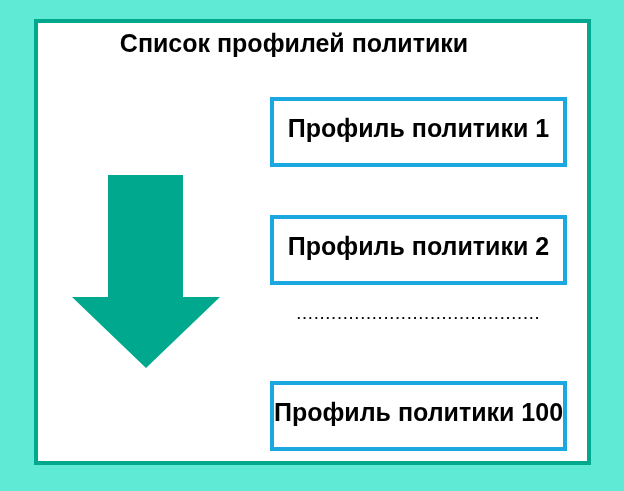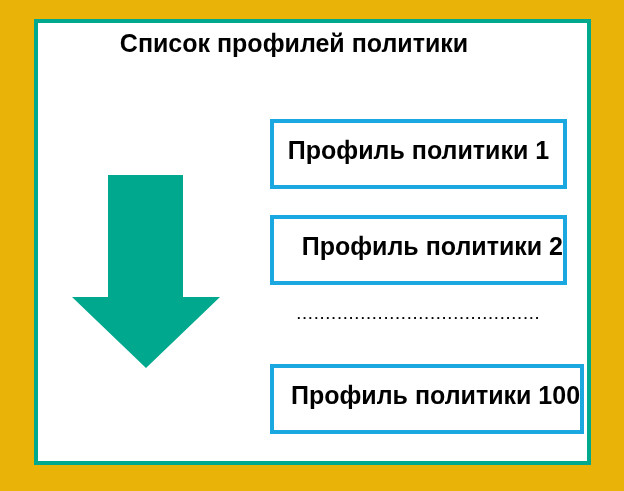--- a/index.html
+++ b/index.html
@@ -6,21 +6,21 @@
     margin: 0;
     padding: 0;
     background: #ffffff;
     font-family: "Liberation Sans", sans-serif;
     color: #000000;
   }
   .canvas {
     position: relative;
     width: 624px;
     height: 491px;
-    background: #eab308;
+    background: #5eead4;
     overflow: hidden;
   }
   .frame {
     position: absolute;
     left: 34px;
     top: 19px;
     width: 549px;
     height: 438px;
     border: 4px solid #00A88E;
     background: #ffffff;
@@ -73,23 +73,23 @@
     display: flex;
     align-items: center;
     justify-content: center;
   }
   .profile-box span {
     font-size: 25px;
     font-weight: bold;
     white-space: nowrap;
     margin-bottom: 8px;
   }
-  .box-1 { top: 119px; text-align: right; }
-  .box-2 { top: 215px; justify-content: flex-end; }
-  .box-3 { top: 364px; padding-left: 17px; }
+  .box-1 { top: 97px; text-align: right; }
+  .box-2 { top: 215px; }
+  .box-3 { top: 381px; }
   .dots {
     position: absolute;
     left: 297px;
     top: 305px;
     width: 242px;
     height: 20px;
     line-height: 20px;
     font-size: 13px;
     font-weight: bold;
     letter-spacing: 2.2px;

